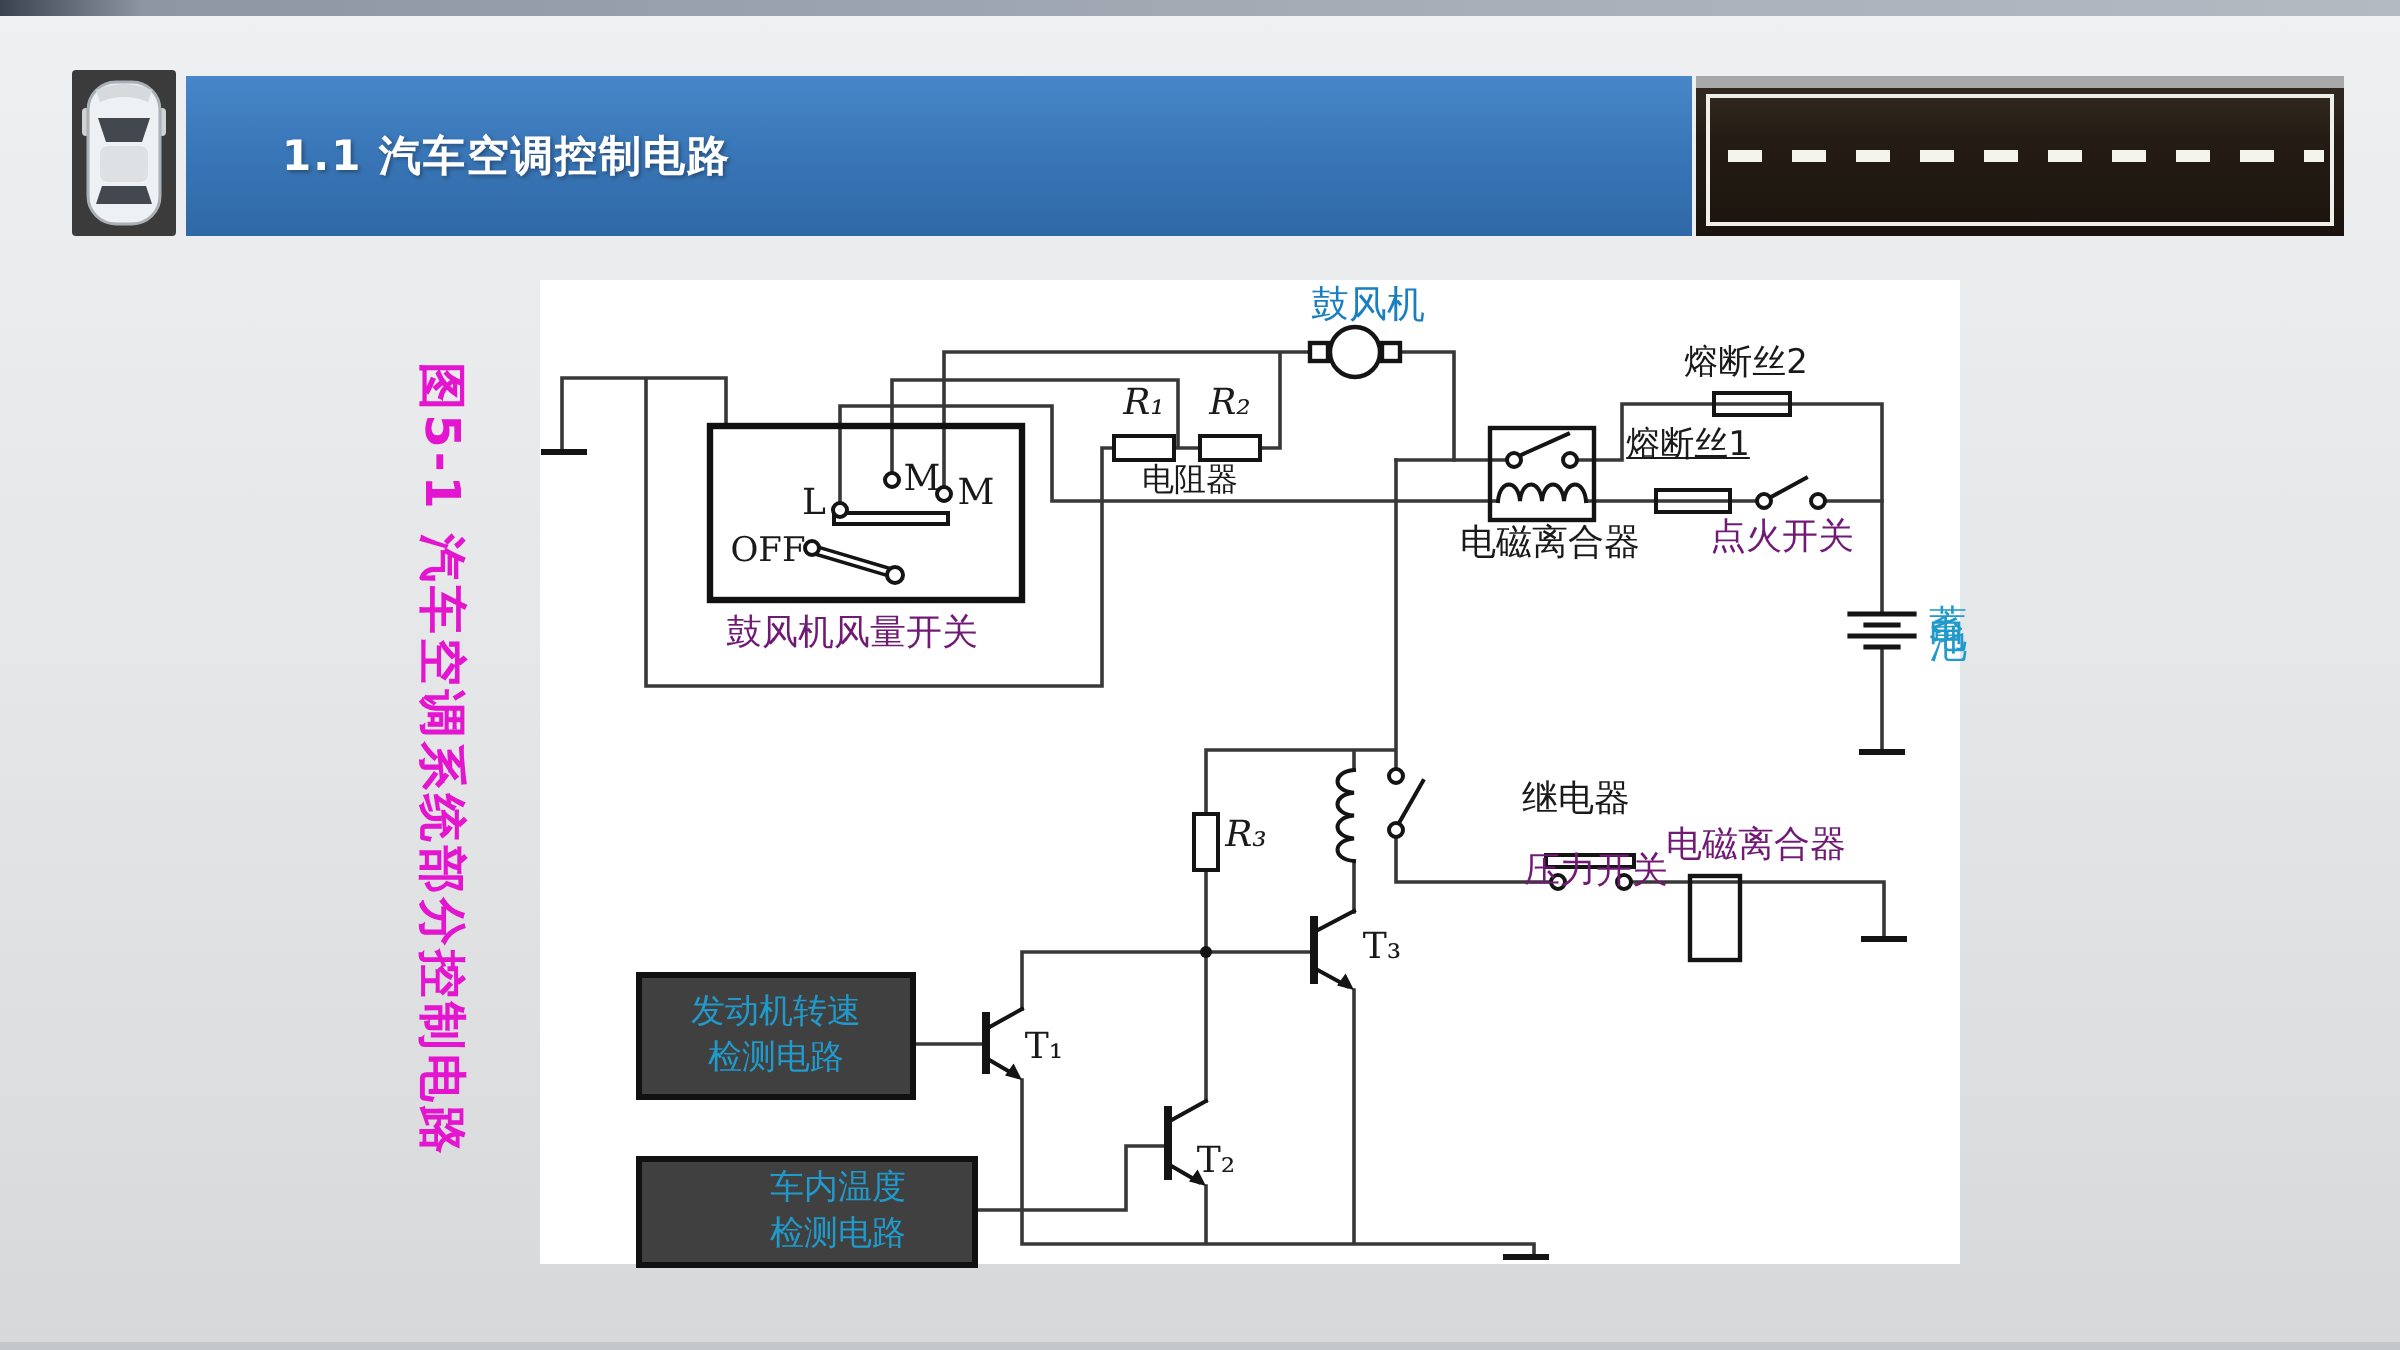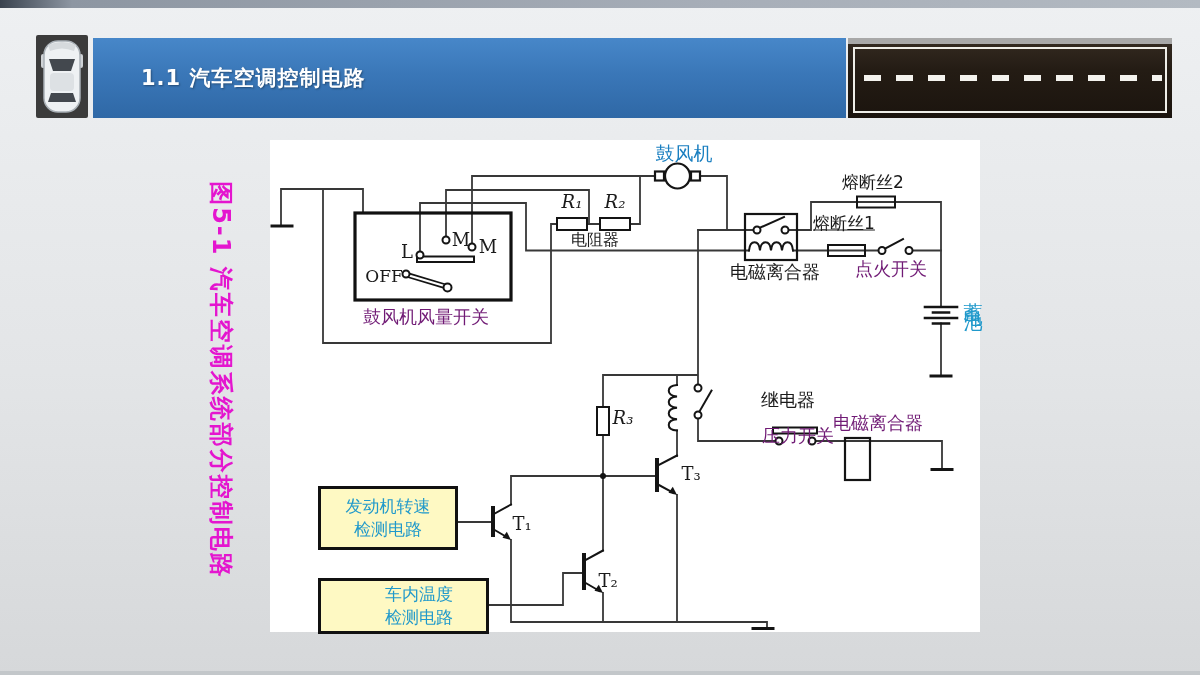--- a/index.html
+++ b/index.html
@@ -29,21 +29,21 @@
   
   .panel{left:270px;top:140px;width:710px;height:492px;background:#ffffff;}
   .lbl{position:absolute;transform:translate(-50%,-50%);white-space:nowrap;line-height:1;}
   .cyan{color:#701a75;}
   .blue{color:#1a7fc0;}
   .blk{color:#1a1a1a;}
   .serif{font-family:"DejaVu Serif","DejaVu Sans",serif;}
   .it{font-style:italic;}
   .lbl-v{position:absolute;writing-mode:vertical-rl;text-orientation:upright;
          color:#2099cb;font-size:19px;letter-spacing:5px;line-height:1;}
-  .detect-box{position:absolute;border:3px solid #111;background:#fef9c3;
+  .detect-box{position:absolute;border:3px solid #111;background:#404040;
               display:flex;flex-direction:column;align-items:center;justify-content:center;
               color:#2099cb;font-size:17px;line-height:1.35;text-align:center;}
 </style>
 </head>
 <body>
 
 <div class="abs top-strip"></div>
 
 <div class="abs car-box">
   <svg width="52" height="83" viewBox="0 0 52 83">

